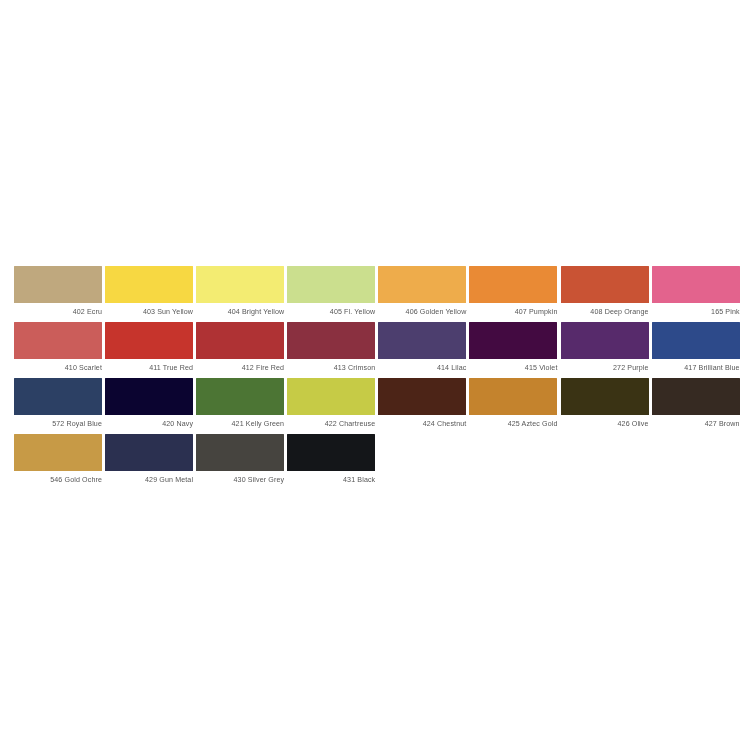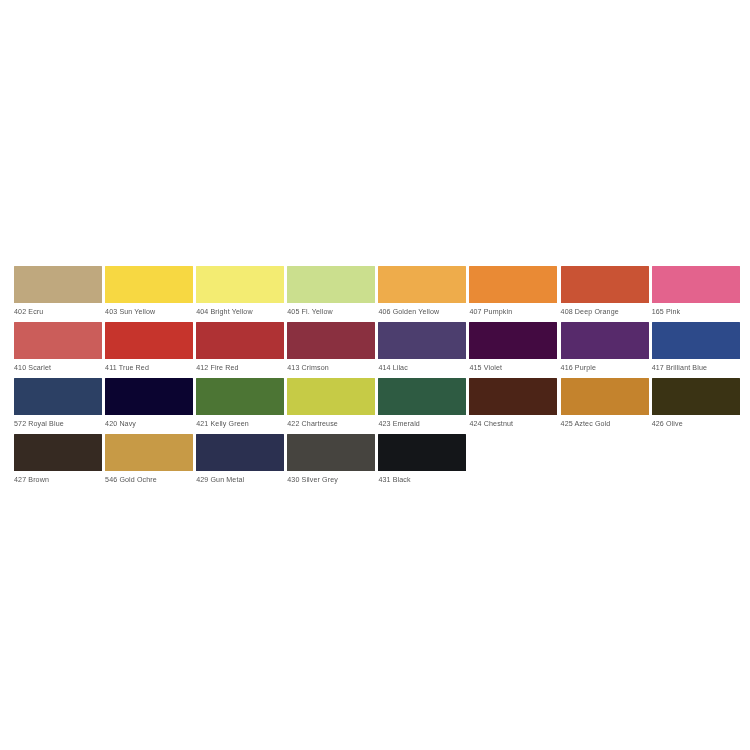--- a/index.html
+++ b/index.html
@@ -45,21 +45,21 @@
     width: 88px;
     height: 37px;
     border: 0;
     border-radius: 0.5px;
   }
   .swatch-label {
     display: block;
     width: 88px;
     height: 19px;
     line-height: 19px;
-    text-align: left;
+    text-align: right;
     font-size: 7.1px;
     letter-spacing: 0.12px;
     color: #565656;
     white-space: nowrap;
     overflow: visible;
     font-family: "Liberation Sans", sans-serif;
   }
 </style>
 </head>
 <body>
@@ -117,45 +117,41 @@
       <div class="swatch-cell">
         <div class="swatch-chip" style="background: rgb(76, 62, 110);"></div>
         <div class="swatch-label">414 Lilac</div>
       </div>
       <div class="swatch-cell">
         <div class="swatch-chip" style="background: rgb(67, 10, 65);"></div>
         <div class="swatch-label">415 Violet</div>
       </div>
       <div class="swatch-cell">
         <div class="swatch-chip" style="background: rgb(87, 42, 107);"></div>
-        <div class="swatch-label">416 Purple</div>
+        <div class="swatch-label">272 Purple</div>
       </div>
       <div class="swatch-cell">
         <div class="swatch-chip" style="background: rgb(45, 74, 138);"></div>
         <div class="swatch-label">417 Brilliant Blue</div>
       </div>
       <div class="swatch-cell">
         <div class="swatch-chip" style="background: rgb(44, 64, 100);"></div>
         <div class="swatch-label">572 Royal Blue</div>
       </div>
       <div class="swatch-cell">
         <div class="swatch-chip" style="background: rgb(11, 4, 48);"></div>
         <div class="swatch-label">420 Navy</div>
       </div>
       <div class="swatch-cell">
         <div class="swatch-chip" style="background: rgb(76, 117, 52);"></div>
         <div class="swatch-label">421 Kelly Green</div>
       </div>
       <div class="swatch-cell">
         <div class="swatch-chip" style="background: rgb(198, 203, 70);"></div>
         <div class="swatch-label">422 Chartreuse</div>
-      </div>
-      <div class="swatch-cell">
-        <div class="swatch-chip" style="background: rgb(46, 91, 66);"></div>
-        <div class="swatch-label">423 Emerald</div>
       </div>
       <div class="swatch-cell">
         <div class="swatch-chip" style="background: rgb(76, 36, 23);"></div>
         <div class="swatch-label">424 Chestnut</div>
       </div>
       <div class="swatch-cell">
         <div class="swatch-chip" style="background: rgb(196, 131, 45);"></div>
         <div class="swatch-label">425 Aztec Gold</div>
       </div>
       <div class="swatch-cell">

